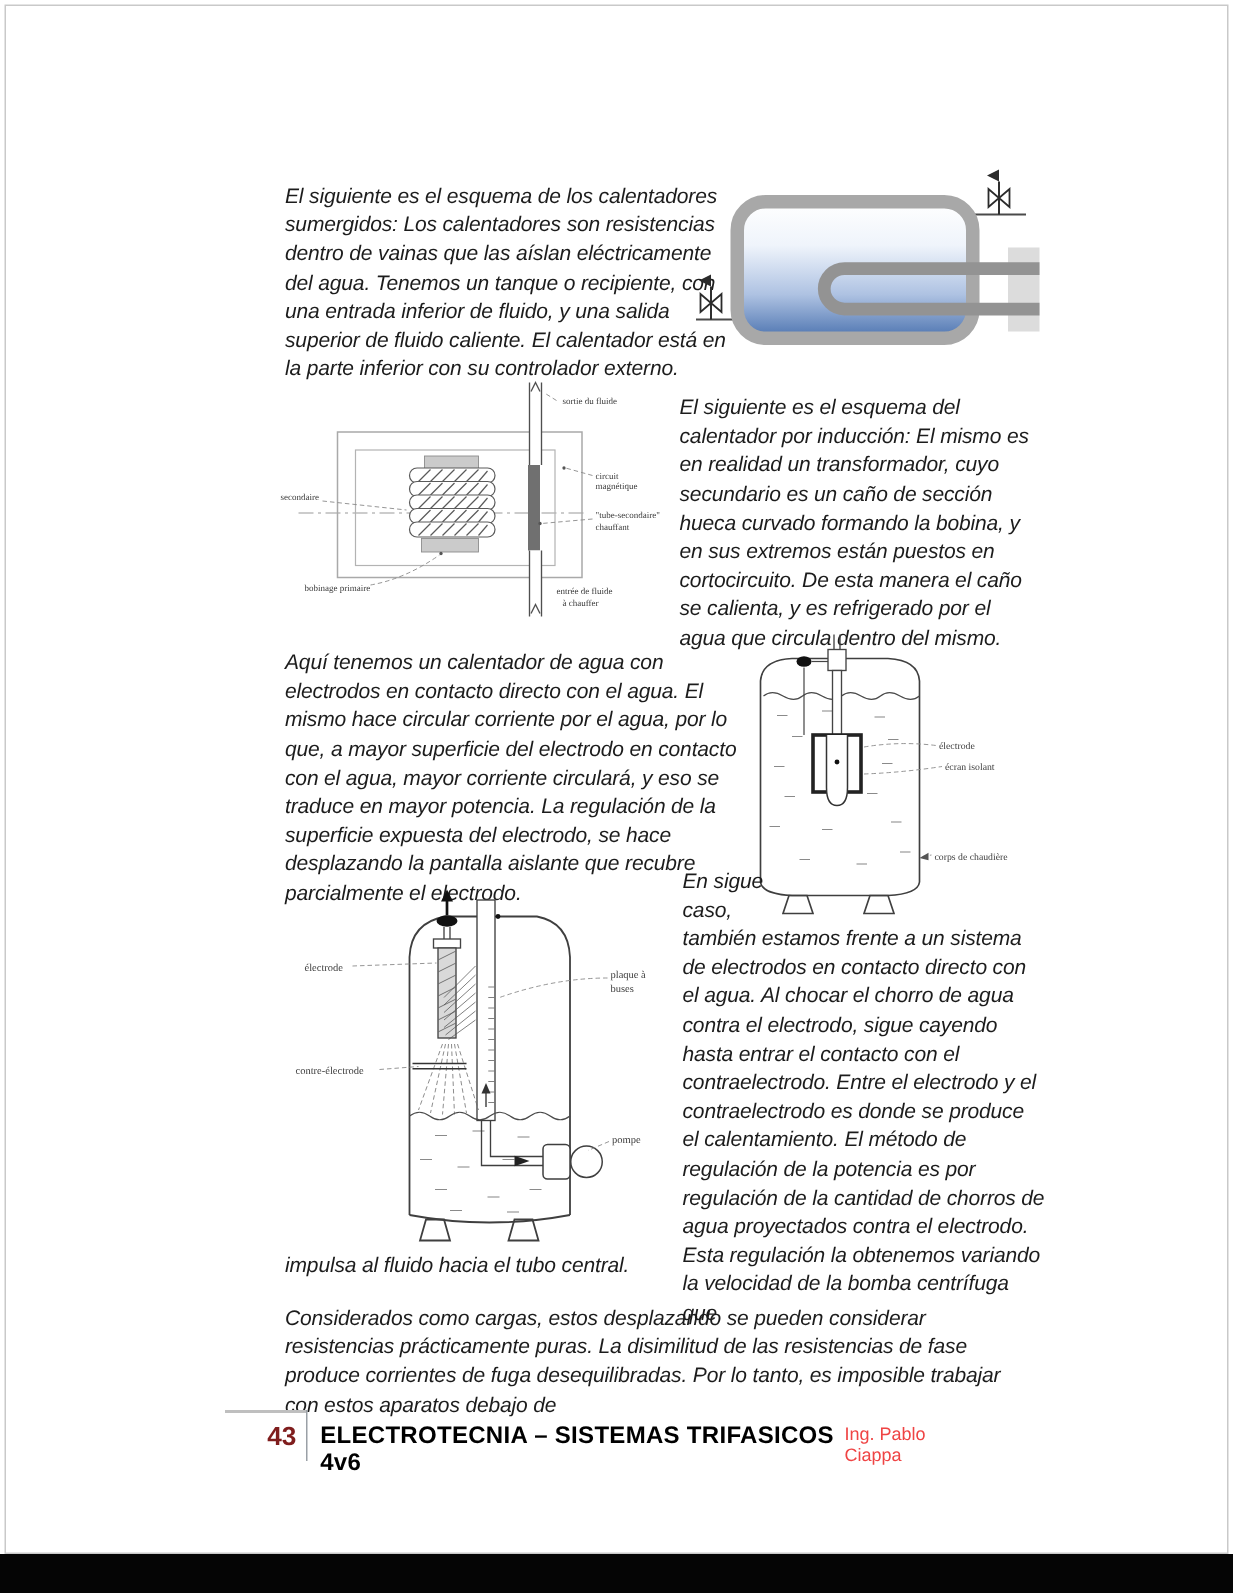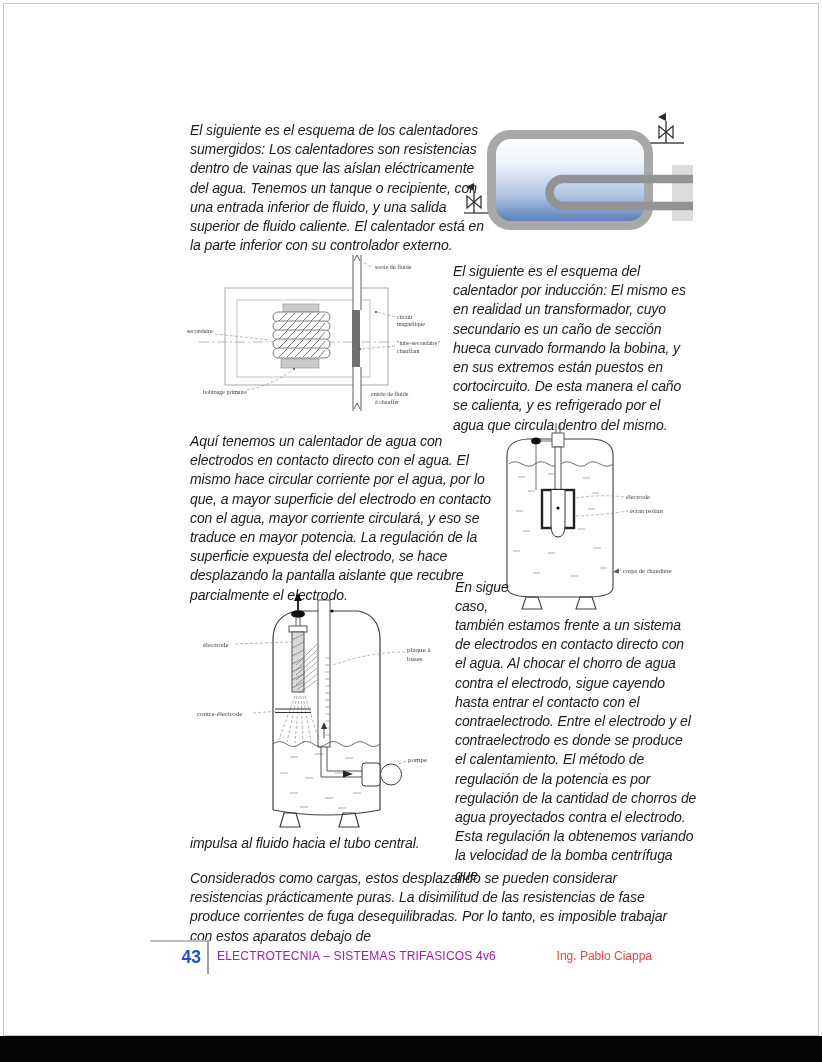--- a/index.html
+++ b/index.html
@@ -9,23 +9,23 @@
           background:#fff; border:1px solid #c9c9c9; }
   .bottom-bar { position:absolute; left:0; right:0; bottom:0; height:26px; background:#050505; }
   .para { position:absolute; font-style:italic; font-size:14px; line-height:19.2px;
           color:#1c1c1c; letter-spacing:-0.1px; }
   svg { position:absolute; overflow:visible; }
   svg text { font-family:"Liberation Serif", serif; fill:#3c3c3c; font-style:normal; }
   .footer { position:absolute; left:146px; top:936px; width:502px; height:34px;
             display:flex; align-items:flex-start; }
   .pnum-wrap { width:57px; border-top:2px solid #bfbfbf; text-align:right;
                padding:0 6px 0 0; height:34px; }
-  .pnum { font-size:17.5px; font-weight:bold; color:#1d4ed8; line-height:30px; }
+  .pnum { font-size:17.5px; font-weight:bold; color:#7f1d1d; line-height:30px; }
   .fsep { width:2px; background:#9aa0a6; height:34px; }
-  .ftitle { font-weight:normal; font-size:12px; color:#a21caf; padding:9px 0 0 8px;
+  .ftitle { font-weight:bold; font-size:16px; color:#000000; padding:9px 0 0 8px;
             letter-spacing:0.2px; }
   .fauthor { margin-left:auto; font-size:12px; color:#ef4444; padding-top:9px; }
 </style>
 </head>
 <body>
 
 <div class="page">
 
   <div class="para" style="left:186px; top:117px; width:300px;">El siguiente es el esquema de los calentadores sumergidos: Los calentadores son resistencias dentro de vainas que las aíslan eléctricamente del agua. Tenemos un tanque o recipiente, con una entrada inferior de fluido, y una salida superior de fluido caliente. El calentador está en la parte inferior con su controlador externo.</div>
 

